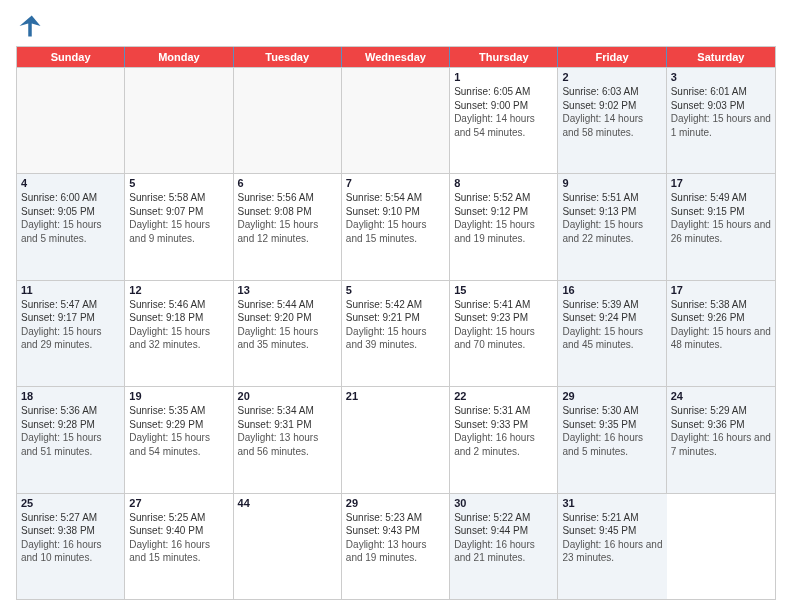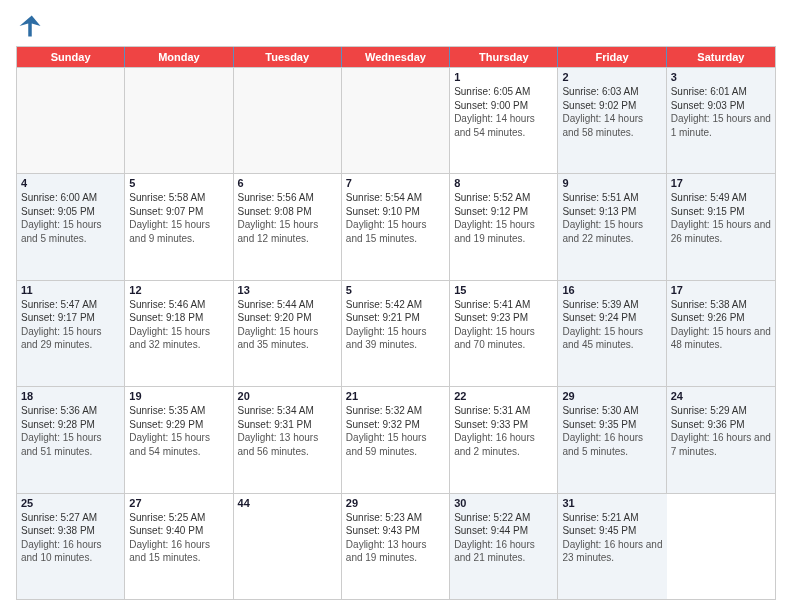--- a/index.html
+++ b/index.html
@@ -227,21 +227,20 @@
           <div class="cal-cell">
             <div class="day-num">19</div>
             <div class="cell-text">Sunrise: 5:35 AM<br>Sunset: 9:29 PM<br><span class="daylight-label">Daylight: 15 hours and 54 minutes.</span></div>
           </div>
           <div class="cal-cell">
             <div class="day-num">20</div>
             <div class="cell-text">Sunrise: 5:34 AM<br>Sunset: 9:31 PM<br><span class="daylight-label">Daylight: 13 hours and 56 minutes.</span></div>
           </div>
           <div class="cal-cell">
             <div class="day-num">21</div>
-            <div class="cell-text">Sunrise: 5:32 AM<br>Sunset: 9:32 PM<br><span class="daylight-label">Daylight: 15 hours and 59 minutes.</span></div>
           </div>
           <div class="cal-cell">
             <div class="day-num">22</div>
             <div class="cell-text">Sunrise: 5:31 AM<br>Sunset: 9:33 PM<br><span class="daylight-label">Daylight: 16 hours and 2 minutes.</span></div>
           </div>
           <div class="cal-cell weekend">
             <div class="day-num">29</div>
             <div class="cell-text">Sunrise: 5:30 AM<br>Sunset: 9:35 PM<br><span class="daylight-label">Daylight: 16 hours and 5 minutes.</span></div>
           </div>
           <div class="cal-cell weekend">

